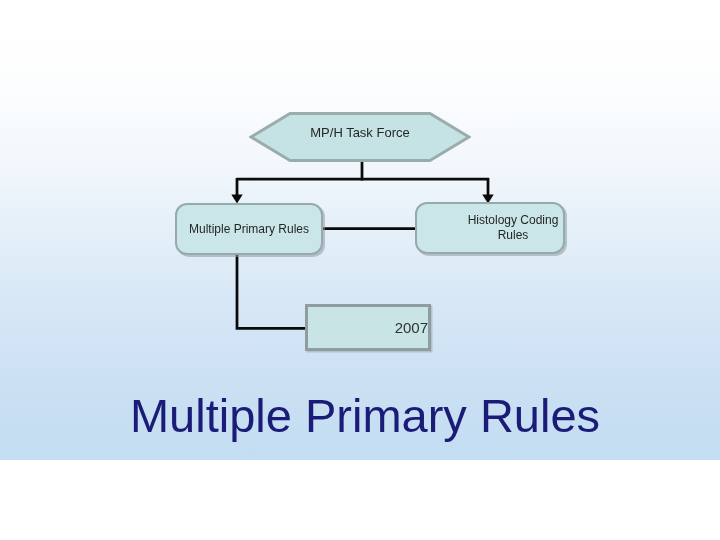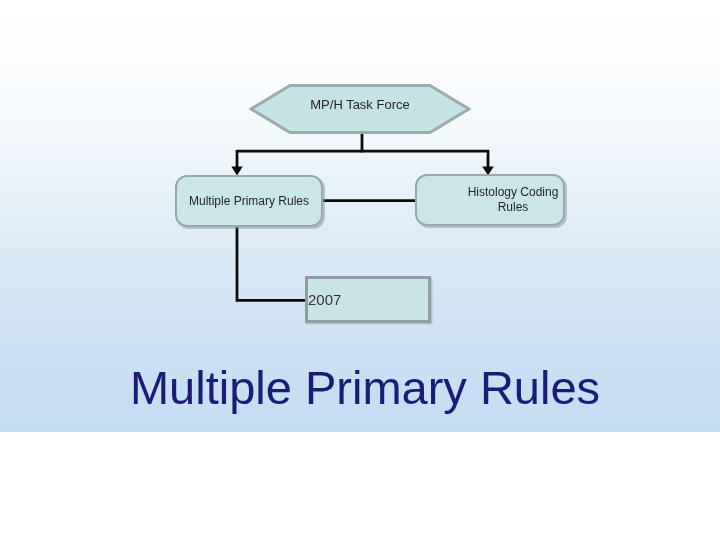--- a/index.html
+++ b/index.html
@@ -12,20 +12,21 @@
     height: 432px;
     background: linear-gradient(180deg,
       #ffffff 0%,
       #fcfdfe 14%,
       #f3f8fc 30%,
       #e2eef8 50%,
       #d4e5f5 68%,
       #cae0f3 84%,
       #c3ddf2 100%);
     overflow: hidden;
+    margin-top: 28px;
   }
 
   svg.connectors {
     position: absolute;
     left: 0; top: 0;
     width: 720px; height: 540px;
     z-index: 1;
   }
 
   .hexagon-wrap {
@@ -68,21 +69,21 @@
 
   .node-year {
     position: absolute;
     left: 305px; top: 276px;
     width: 126px; height: 47px;
     background: #c8e4e5;
     border: 3px solid #8d9da2;
     box-shadow: 1.5px 1.5px 0 rgba(140, 155, 160, 0.45);
     display: flex;
     align-items: center;
-    justify-content: flex-start;
+    justify-content: flex-end;
     font-size: 15px;
     color: #333333;
     z-index: 2;
   }
 
   .slide-title {
     position: absolute;
     left: 0; top: 360px;
     width: 720px;
     text-align: center;

